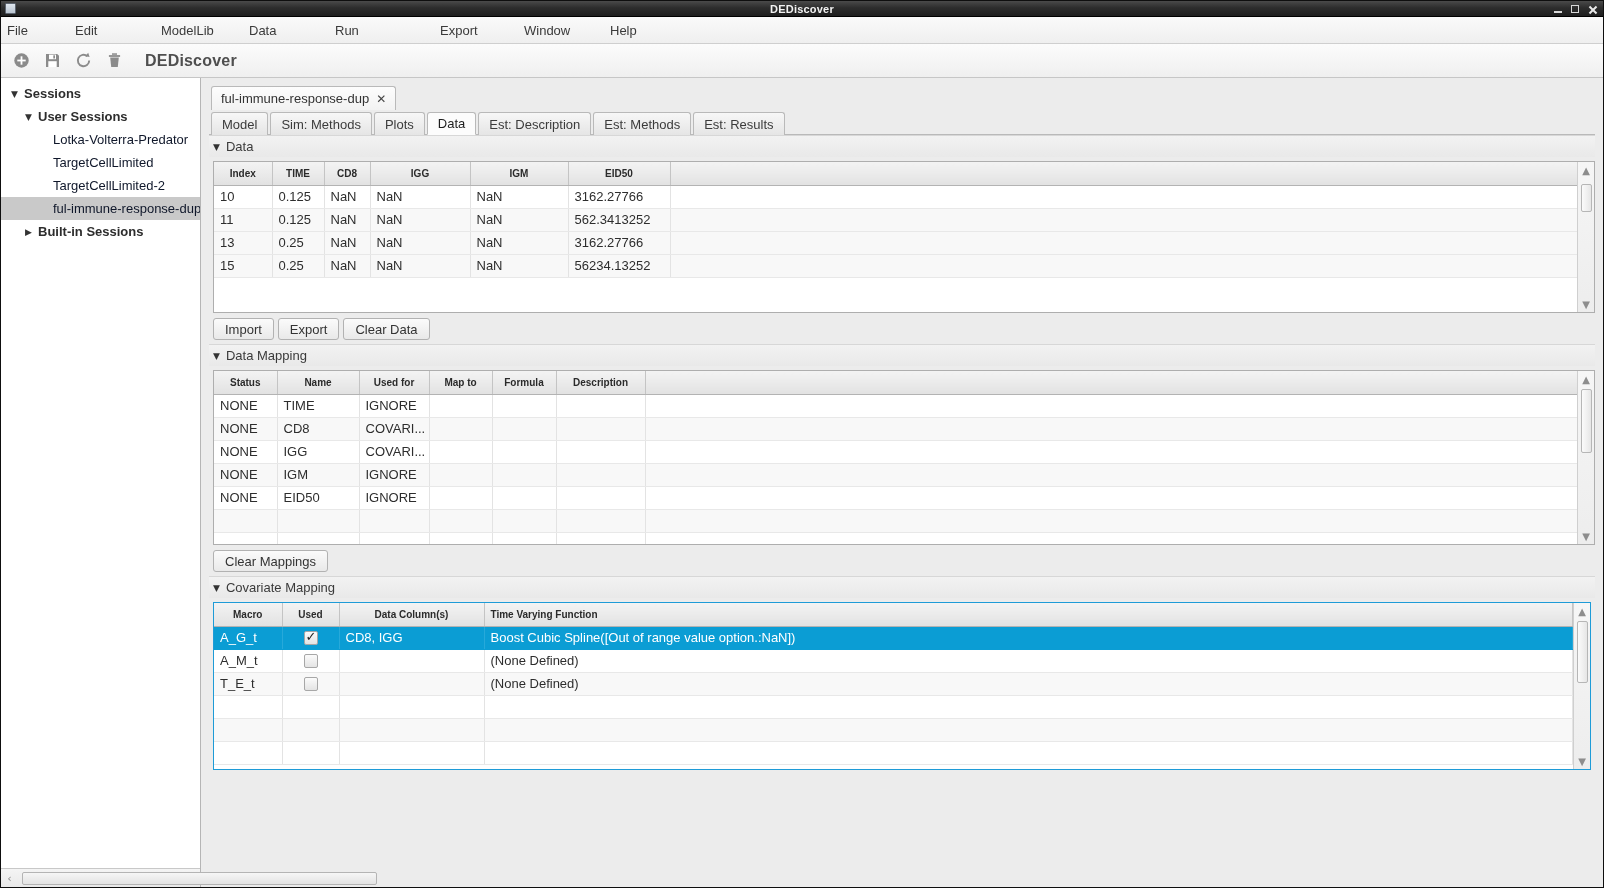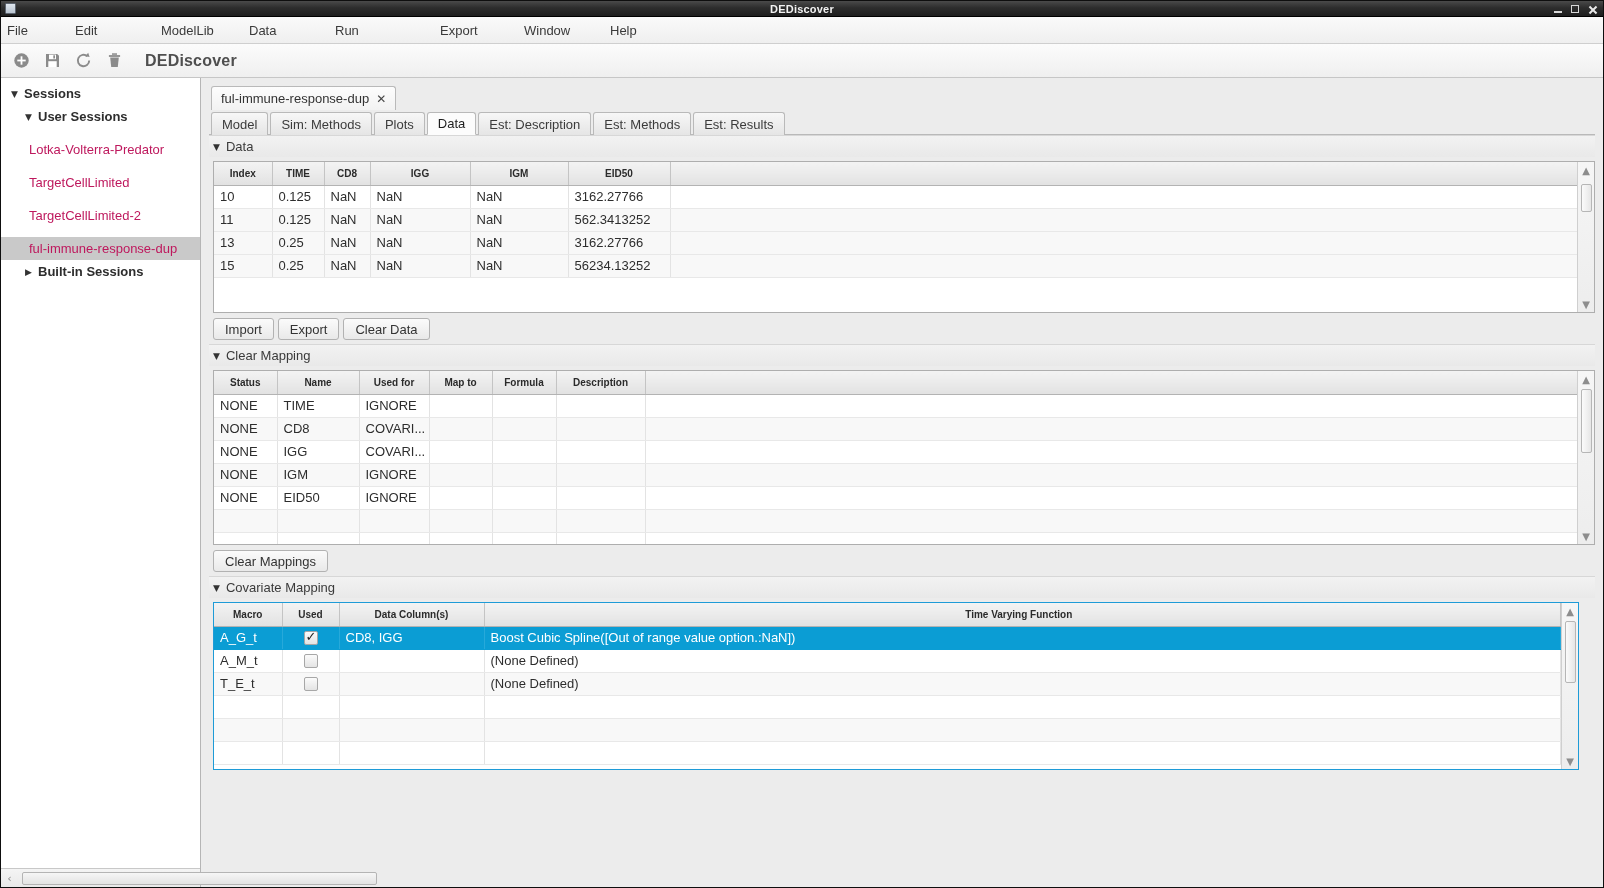--- a/index.html
+++ b/index.html
@@ -107,21 +107,21 @@
   .tree { flex: 1 1 auto; overflow: hidden; padding-top: 4px; }
   .tree-node {
     display: flex; align-items: center;
     height: 23px;
     white-space: nowrap;
     font-size: 13px;
     cursor: default;
   }
   .tree-node.lvl0 { padding-left: 10px; font-weight: bold; color: #2d2d2d; }
   .tree-node.lvl1 { padding-left: 24px; font-weight: bold; color: #2d2d2d; }
-  .tree-node.lvl2 { padding-left: 28px; color: #be185d; margin-top: 10px; }
+  .tree-node.lvl2 { padding-left: 52px; color: #0f172a; }
   .tree-node.selected { background: #c9c9c9; }
   .twisty {
     font-size: 9px; color: #333; margin-right: 5px;
     display: inline-block; width: 8px;
     font-family: "DejaVu Sans", sans-serif;
   }
   .sidebar-hscroll {
     flex: 0 0 19px; height: 19px;
     background: linear-gradient(180deg,#f4f4f4,#e9e9e9);
     border-top: 1px solid #c8c8c8;
@@ -479,21 +479,21 @@
           <div class="btnrow">
             <button class="btn">Import</button>
             <button class="btn">Export</button>
             <button class="btn">Clear Data</button>
           </div>
         </div>
 
         <div class="section">
           <div class="section-header">
             <span class="twisty2">▼</span>
-            <span>Clear Mapping</span>
+            <span>Data Mapping</span>
           </div>
           <div class="table-frame" style="height:175px">
             <div class="tbl-scrollarea">
               <table class="grid">
                 <colgroup>
                   <col style="width:63px">
                     <col style="width:82px">
                     <col style="width:70px">
                   <col style="width:63px">
                     <col style="width:64px">
@@ -589,35 +589,35 @@
           <div class="btnrow">
             <button class="btn">Clear Mappings</button>
           </div>
         </div>
 
         <div class="section">
           <div class="section-header">
             <span class="twisty2">▼</span>
             <span>Covariate Mapping</span>
           </div>
-          <div class="table-frame focused" style="height:168px;margin-right:16px">
+          <div class="table-frame focused" style="height:168px;margin-right:4px">
             <div class="tbl-scrollarea">
               <table class="grid">
                 <colgroup>
                   <col style="width:68px">
                     <col style="width:57px">
                     <col style="width:145px">
                     <col>
                 </colgroup>
                 <thead>
                   <tr>
                     <th>Macro</th>
                     <th>Used</th>
                     <th>Data Column(s)</th>
-                    <th style="text-align: center; padding-right: 13px;">Time Varying Function</th>
+                    <th style="text-align: left; padding-right: 13px;">Time Varying Function</th>
                   </tr>
                 </thead>
                 <tbody>
                   <tr class="sel">
                     <td>A_G_t</td>
                     <td class="cell-center">
                       <span class="cbx checked"></span>
                     </td>
                     <td>CD8, IGG</td>
                     <td>Boost Cubic Spline([Out of range value option.:NaN])</td>

